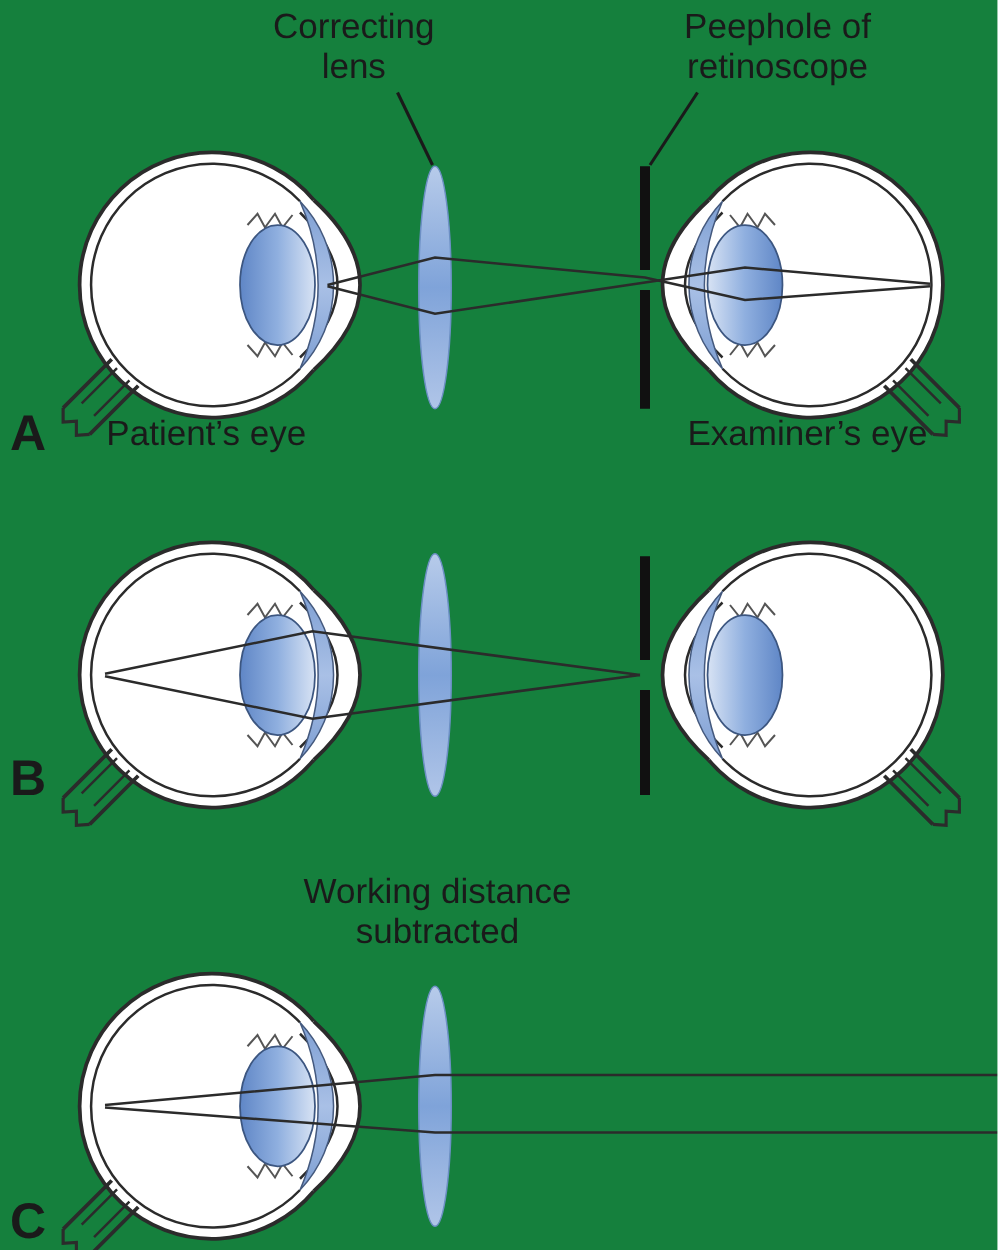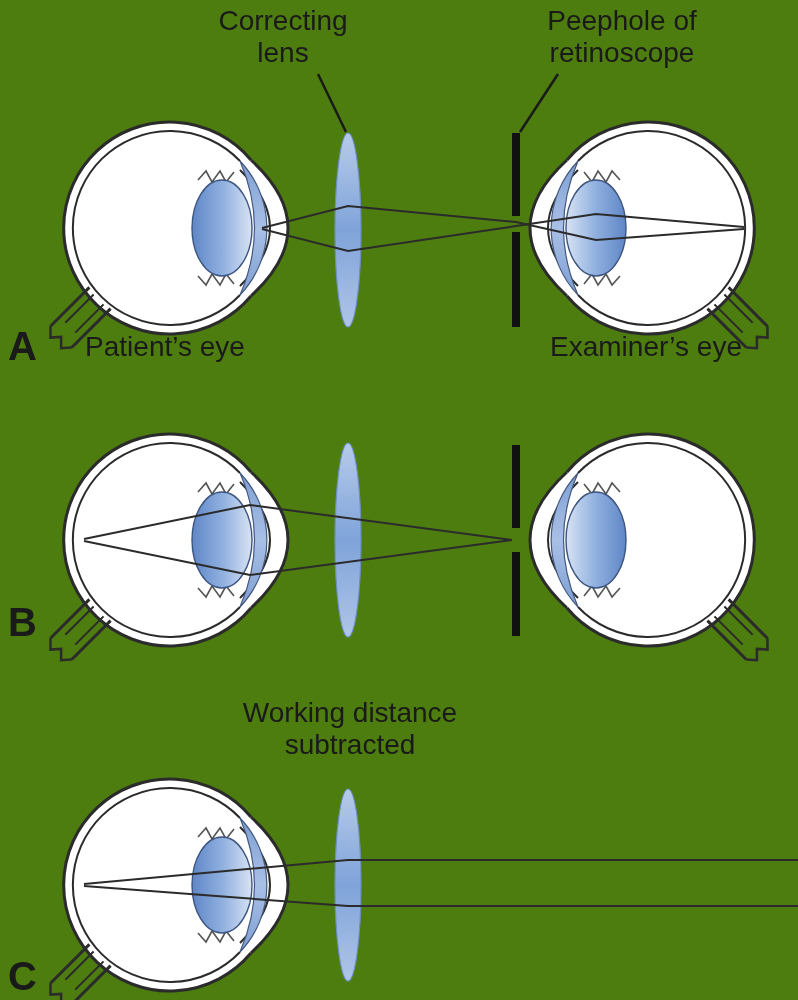--- a/index.html
+++ b/index.html
@@ -1,19 +1,19 @@
 <!DOCTYPE html>
 <html><head>
 <meta charset="utf-8">
 <style>
   html, body { margin: 0; padding: 0; background: #ffffff; }
   .stage {
     width: 798px; height: 1000px;
     position: relative;
-    background: #4d7c0f;
+    background: #15803d;
     font-family: "Liberation Sans", sans-serif;
   }
   svg { display: block; }
   text {
     font-family: "Liberation Sans", sans-serif;
     fill: #1a1a1a;
   }
   .caption { font-size: 28px; }
   .panel-letter { font-size: 40px; font-weight: bold; }
 </style>

